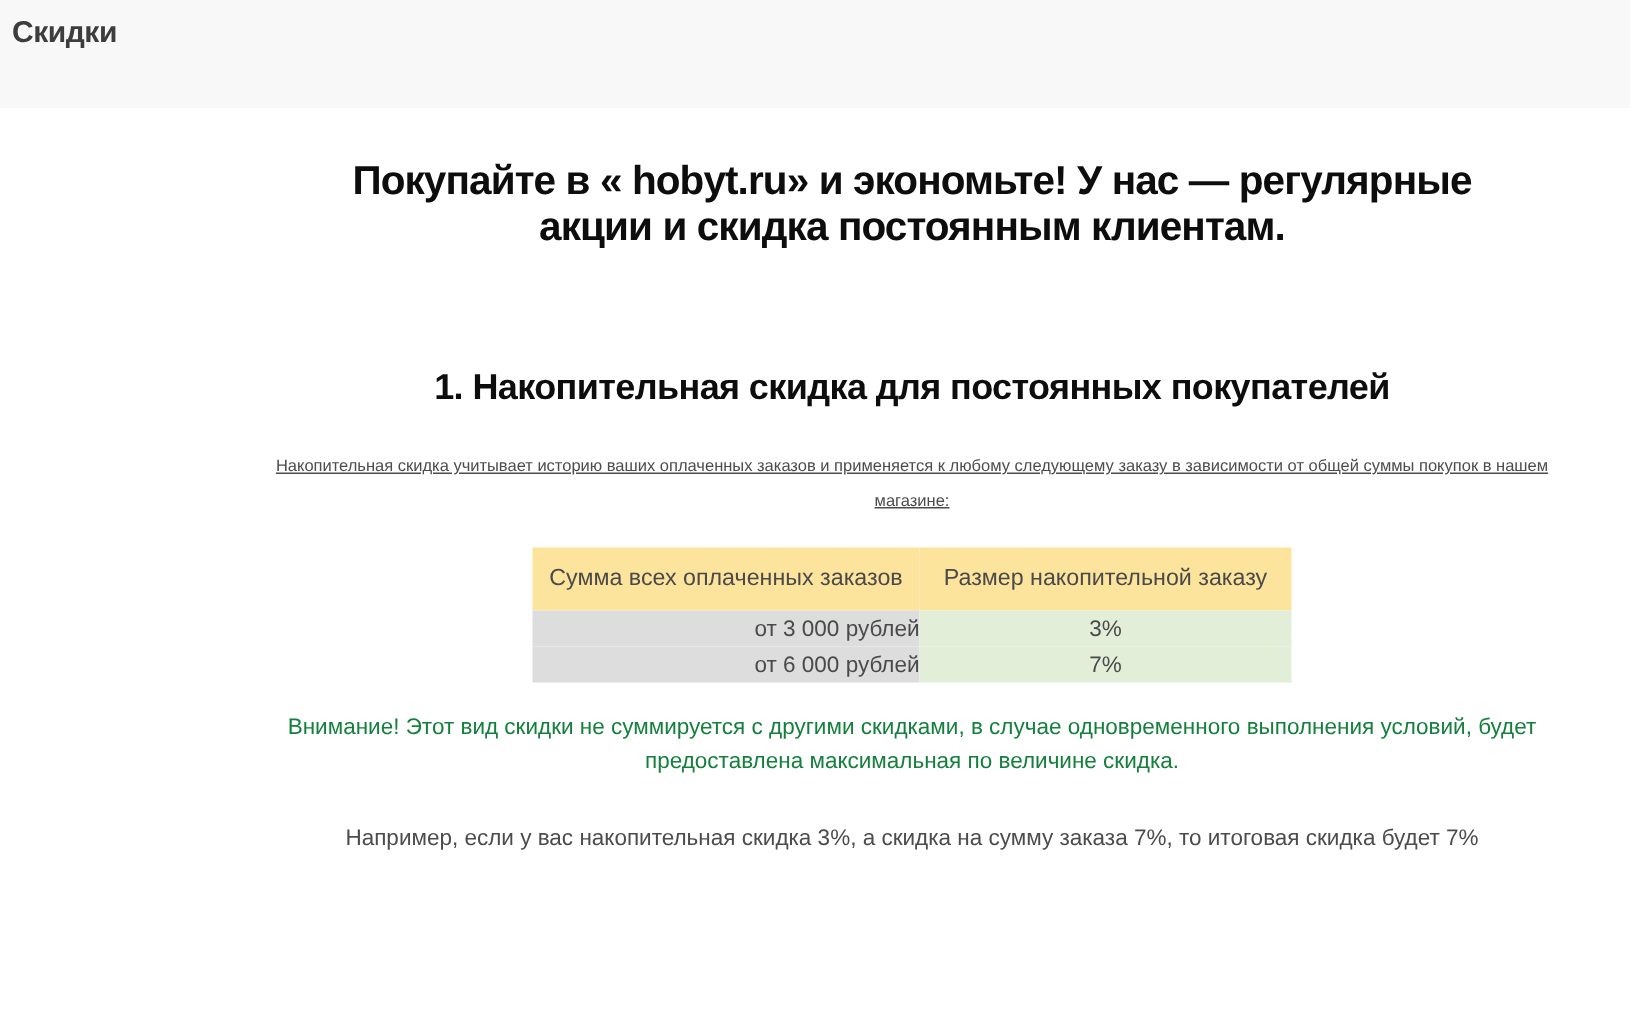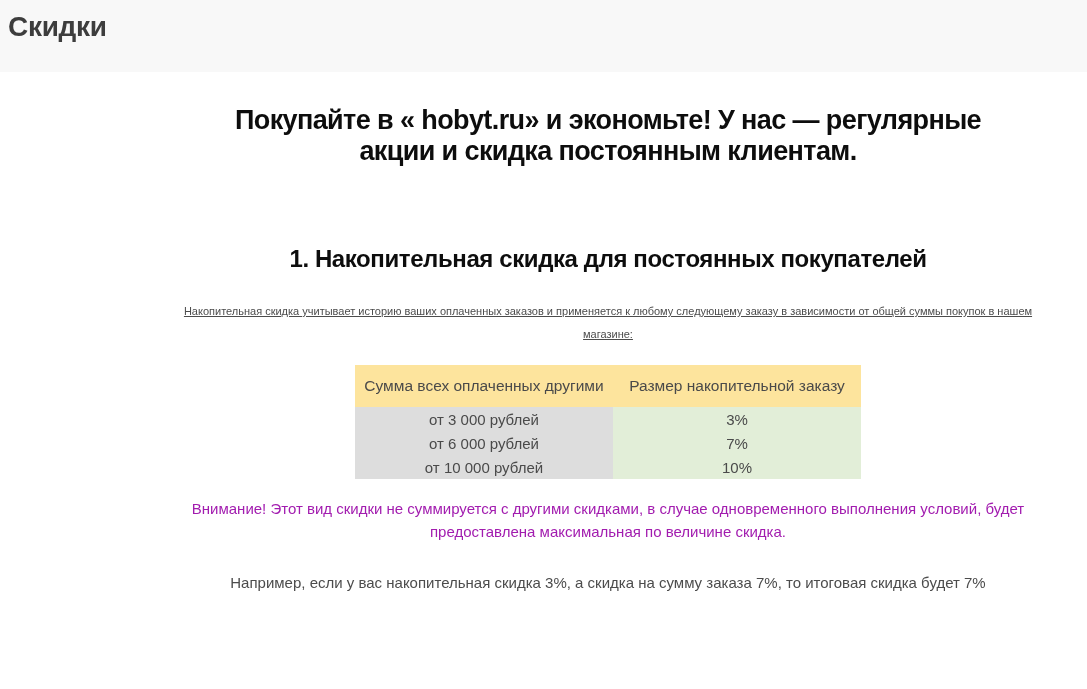--- a/index.html
+++ b/index.html
@@ -15,21 +15,21 @@
     color: #4c4c4c;
   }
   .top-band {
     background: var(--header-bg, #f8f8f8);
     height: 72px;
     width: 100%;
   }
   .page-title {
     margin: 0;
     padding: 11px 0 0 8px;
-    font-size: 28px;
+    font-size: 20px;
     font-weight: bold;
     color: #3d3d3d;
     letter-spacing: -0.3px;
   }
   .content {
     width: 960px;
     margin-left: 128px;
     text-align: center;
   }
   .promo-heading {
@@ -76,28 +76,28 @@
   .discount-table th.col-sum { width: 258px; }
   .discount-table th.col-discount { width: 248px; }
   .discount-table td {
     height: 24px;
     font-size: 15px;
     color: #4a4a4a;
     vertical-align: middle;
     text-align: center;
     padding: 0;
   }
-  .discount-table td.col-sum { background: var(--sum-bg, #dddddd); }
+  .discount-table td.col-sum { background: var(--sum-bg, #dddddd); text-align: right; }
   .discount-table td.col-discount { background: var(--discount-bg, #e2eed8); }
   .warning-text {
     margin: 18px auto 0 auto;
     max-width: 880px;
     font-size: 15px;
     line-height: 23px;
-    color: #a21caf;
+    color: #15803d;
   }
   .example-text {
     margin: 28px auto 0 auto;
     max-width: 880px;
     font-size: 15px;
     line-height: 23px;
     color: #4c4c4c;
   }
 </style>
 </head>
@@ -110,36 +110,32 @@
 <main class="content">
   <h2 class="promo-heading">Покупайте в « hobyt.ru» и экономьте! У нас — регулярные акции и скидка постоянным клиентам.</h2>
 
   <h3 class="section-heading">1. Накопительная скидка для постоянных покупателей</h3>
 
   <p class="intro-text">Накопительная скидка учитывает историю ваших оплаченных заказов и применяется к любому следующему заказу в зависимости от общей суммы покупок в нашем магазине:</p>
 
   <table class="discount-table">
     <thead>
       <tr>
-        <th class="col-sum">Сумма всех оплаченных другими</th>
+        <th class="col-sum">Сумма всех оплаченных заказов</th>
         <th class="col-discount">Размер накопительной заказу</th>
       </tr>
     </thead>
     <tbody>
       <tr>
         <td class="col-sum">от 3 000 рублей</td>
         <td class="col-discount">3%</td>
       </tr>
       <tr>
         <td class="col-sum">от 6 000 рублей</td>
         <td class="col-discount">7%</td>
       </tr>
-      <tr>
-        <td class="col-sum">от 10 000 рублей</td>
-        <td class="col-discount">10%</td>
-      </tr>
     </tbody>
   </table>
 
   <p class="warning-text">Внимание! Этот вид скидки не суммируется с другими скидками, в случае одновременного выполнения условий, будет предоставлена максимальная по величине скидка.</p>
 
   <p class="example-text">Например, если у вас накопительная скидка 3%, а скидка на сумму заказа 7%, то итоговая скидка будет 7%</p>
 </main>
 
 </body></html>

